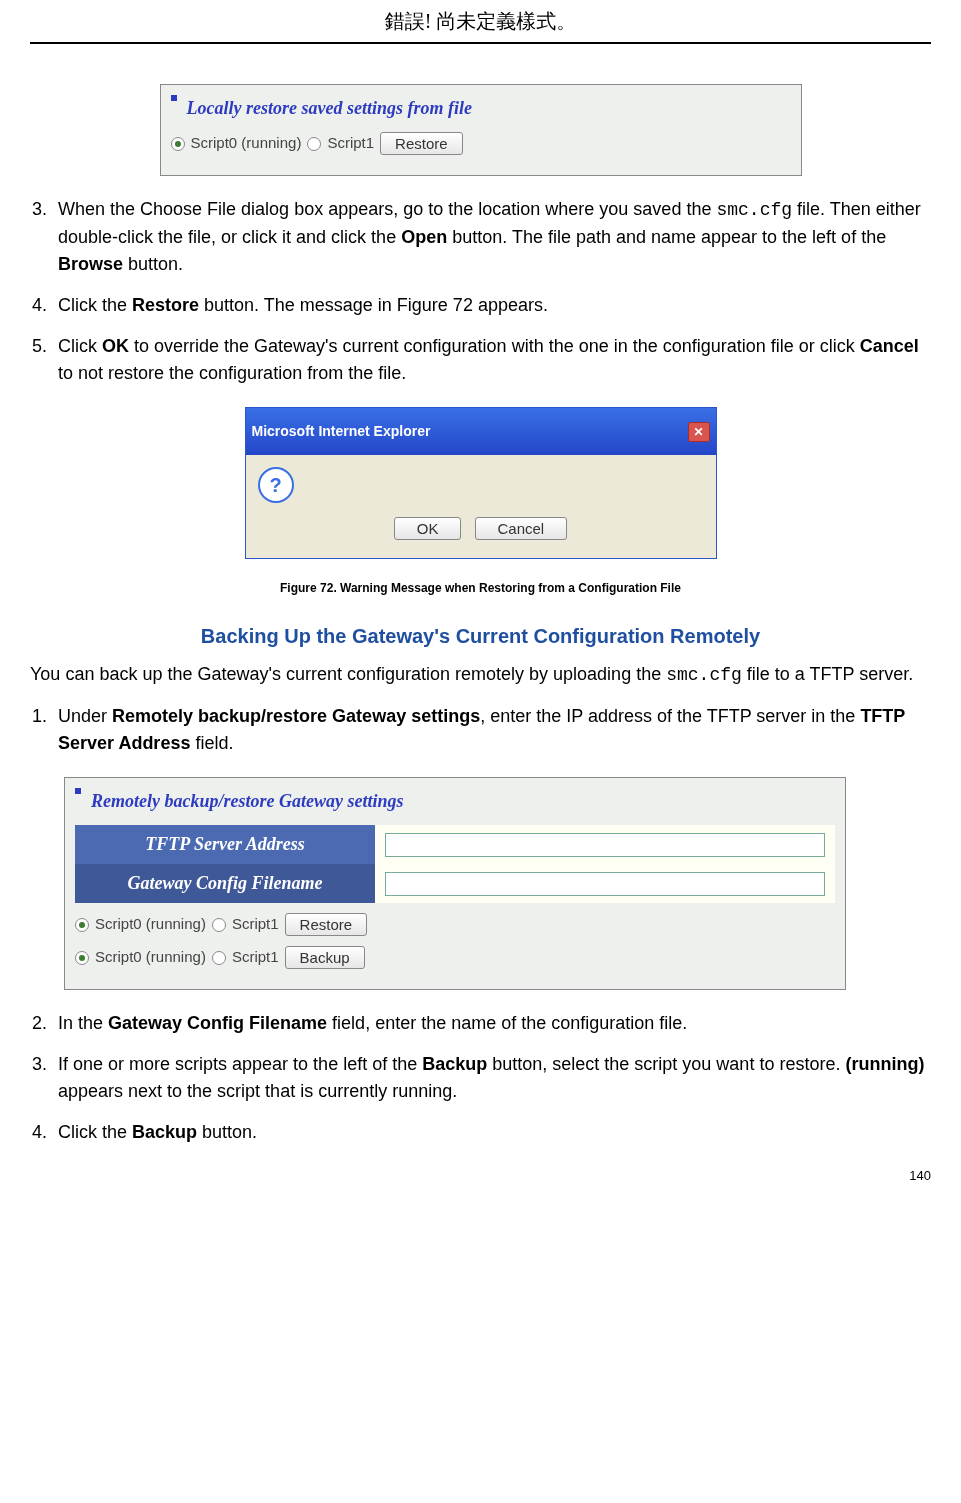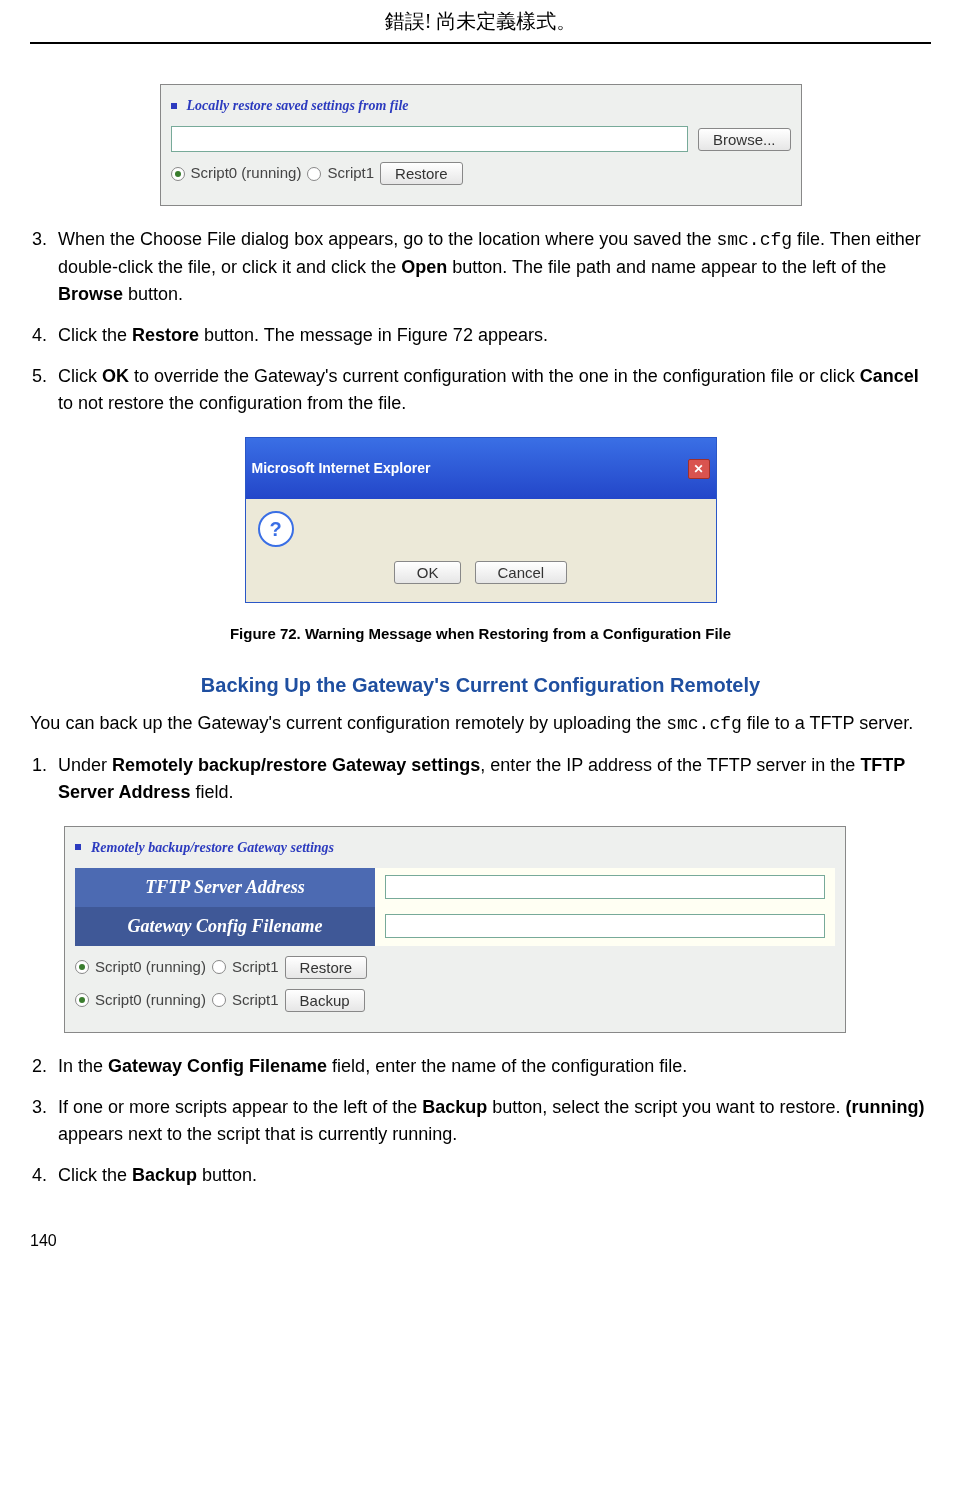--- a/index.html
+++ b/index.html
@@ -31,24 +31,24 @@
     text-align: left;
     padding: 6px 10px 10px 10px;
   }
   .panel-a { width: 620px; }
   .panel-c { width: 760px; }
   .panel-title {
     color: #2c3bbf;
     font-weight: bold;
     font-style: italic;
     font-family: Georgia, serif;
-    font-size: 14px;
+    font-size: 18px;
     margin: 4px 0 10px 0;
     display:flex;
-    align-items:center;
+    align-items:flex-start;
     gap:10px;
   }
   .bullet-square {
     width:6px;height:6px;background:#2c3bbf;display:inline-block;
   }
   .row { display:flex; align-items:center; gap:10px; margin:10px 0; }
   .fileinput {
     flex:1; height:24px; border:1px solid #7a9; background:#fff;
   }
   .winbtn {
@@ -59,63 +59,59 @@
   .radio-row { display:flex; align-items:center; gap:6px; font-size:15px; color:#444;}
   .radio-dot {
     width:12px;height:12px;border-radius:50%;border:1px solid #888;
     display:inline-flex;align-items:center;justify-content:center;background:#fff;
   }
   .radio-dot.sel::after{content:"";width:6px;height:6px;border-radius:50%;background:#3a7d2e;}
   ol.body-list { margin:0; padding-left:22px;}
   ol.body-list > li { margin-bottom:14px; padding-left:6px;}
   .code { font-family:"Courier New", monospace;margin-top:28px; }
   .figcaption {
-    text-align:center; font-weight:bold; font-size:15px; margin:16px 0 24px 0;
+    text-align:center; font-weight:bold; font-size:12px; margin:16px 0 24px 0;
   }
   .section-title {
     color:#1f4fa0; font-weight:bold; font-size:20px; margin:20px 0 10px 0;text-align:center;
   }
   
   .ie-popup {
     display:inline-block; width:470px; border:1px solid #2a57c7;
     background:#ece9d8; text-align:left;
   }
   .ie-title {
     background:linear-gradient(#3a6fe5,#2346c9);
     color:#fff; font-weight:bold; font-family:Tahoma,sans-serif;
-    font-size:14px; padding:20px 6px; display:flex; justify-content:space-between; align-items:center;
+    font-size:14px; padding:13px 6px; display:flex; justify-content:space-between; align-items:center;
   }
   .ie-close { width:20px;height:18px;background:#d9534f;border:1px solid #a02f2a;border-radius:2px;color:#fff;font-weight:bold;display:flex;align-items:center;justify-content:center;font-size:12px;}
   .ie-body { display:flex; padding:12px; gap:12px; font-size:12.5px; font-family:Tahoma,sans-serif; color:#222;}
   .ie-icon { width:32px;height:32px;border-radius:50%;border:2px solid #3a6fe5;background:#fff;display:flex;align-items:center;justify-content:center;color:#3a6fe5;font-weight:bold;font-size:20px;}
   .ie-buttons { text-align:center; padding-bottom:16px;}
   .ie-buttons .winbtn { padding:2px 22px; margin:0 4px;}
   
   .rtable { width:100%; border-collapse:collapse; margin:6px 0 10px 0;}
   .rtable td { padding:6px 10px; }
   .rtable .left1 { background:#4c6ab2; color:#fff; font-weight:bold; font-style:italic; font-family:Georgia,serif; width:280px; text-align:center;}
   .rtable .left2 { background:#3f5897; color:#fff; font-weight:bold; font-style:italic; font-family:Georgia,serif; text-align:center;}
   .rtable .right { background:#fffff3; }
-  .footer { text-align:left; font-size:16px; margin-top:40px; }
+  .footer { text-align:right; font-size:13px; margin-top:20px; }
   .footer .page-num { display:block; margin-bottom:2px;}
 </style>
 </head>
 <body>
 
 <div class="page-header">錯誤! 尚未定義樣式。</div>
 
 <div class="figure-wrap">
   <div class="panel panel-a">
     <div class="panel-title">
       <span class="bullet-square"></span>
       <span>Locally restore saved settings from file</span>
-    </div>
-    <div class="row">
-      <div class="fileinput"></div>
-      <button class="winbtn">Browse...</button>
     </div>
     <div class="row radio-row">
       <span class="radio-dot sel"></span>
       <span>Script0 (running)</span>
       <span class="radio-dot"></span>
       <span>Script1</span>
       <button class="winbtn">Restore</button>
     </div>
   </div>
 </div>

